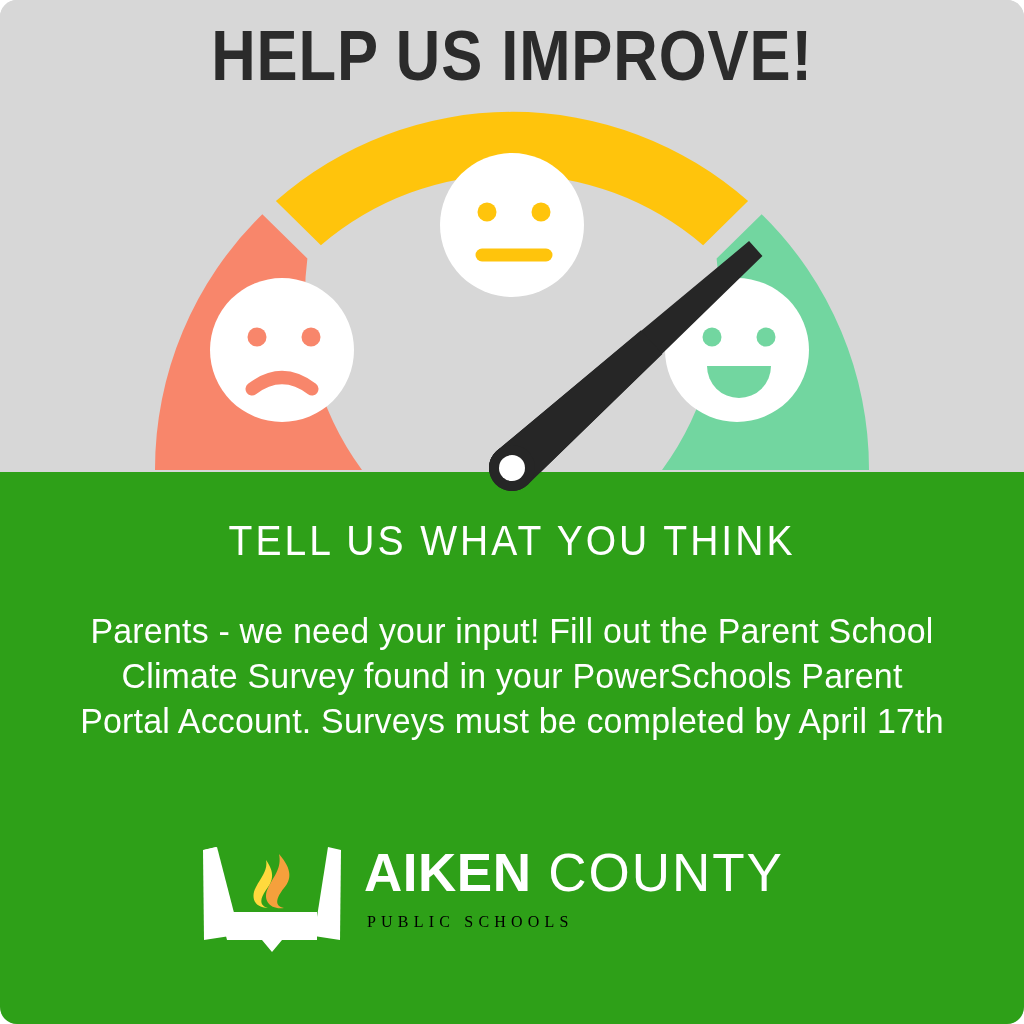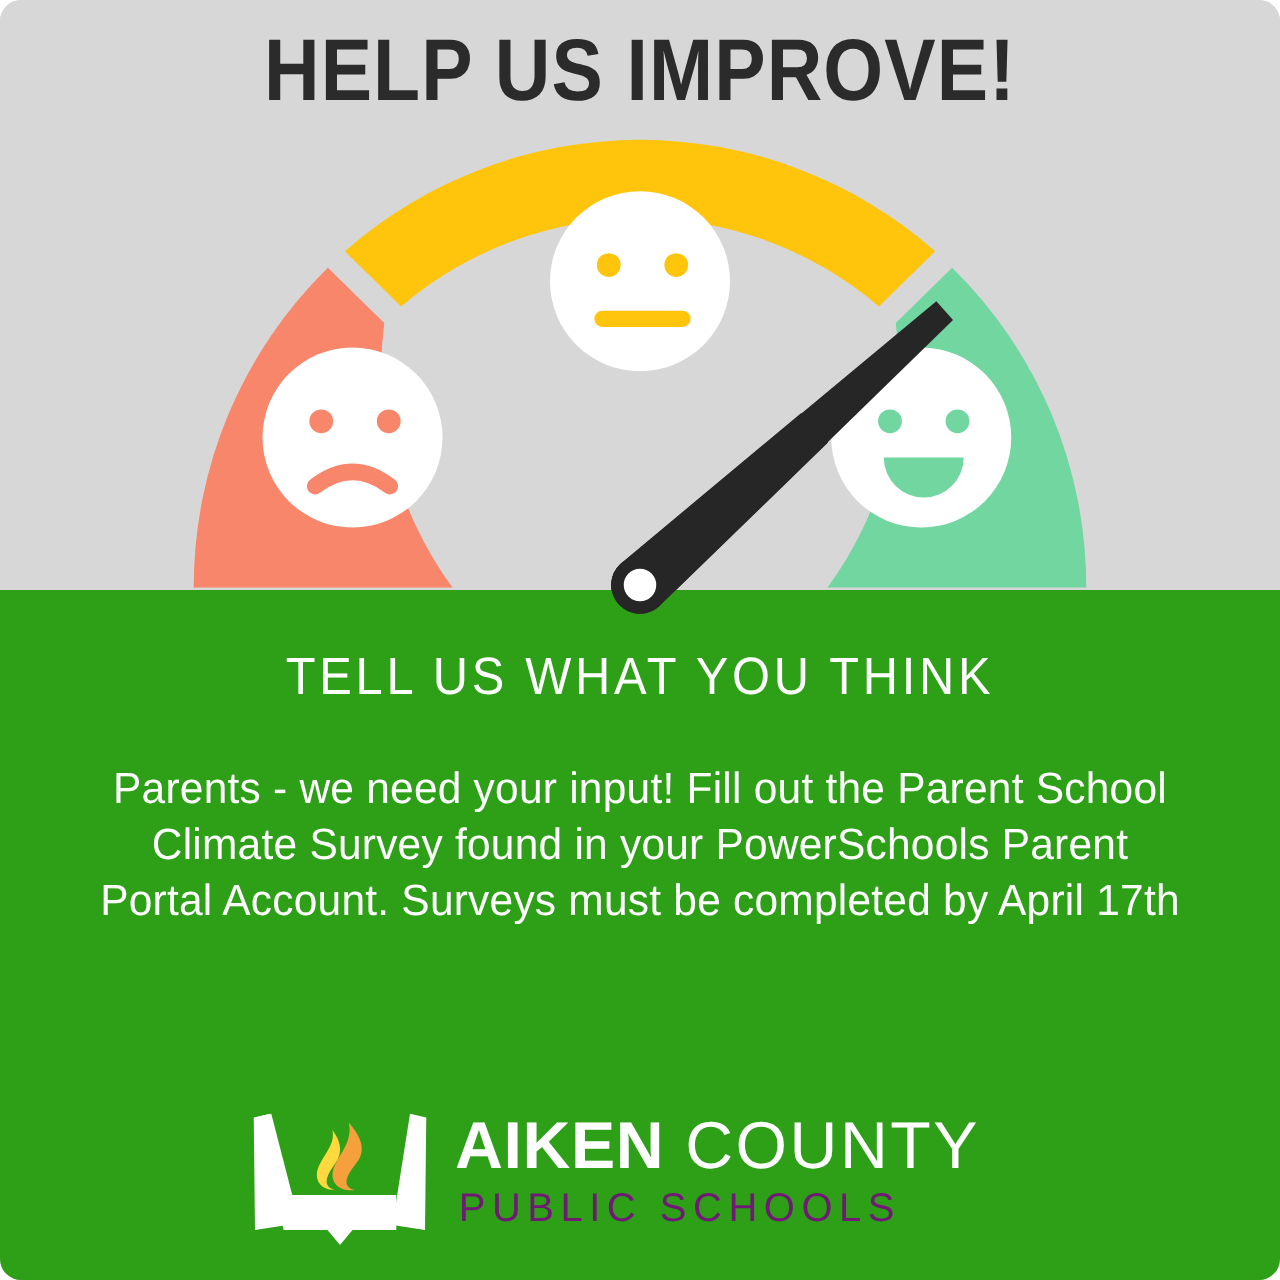--- a/index.html
+++ b/index.html
@@ -94,21 +94,21 @@
     letter-spacing: 0.2px;
     white-space: pre-line;
     transform: scaleX(0.97);
     transform-origin: 50% 50%;
   }
 
   
   #logo {
     position: absolute;
     left: 196px;
-    top: 884px;
+    top: 840px;
     width: 640px;
     height: 116px;
   }
   #logo-mark {
     position: absolute;
     left: 0;
     top: 0;
     width: 152px;
     height: 116px;
   }
@@ -130,24 +130,24 @@
     line-height: 58px;
     letter-spacing: 1px;
   }
   #logo-line1 .strong { font-weight: 700; letter-spacing: 0.5px; }
   #logo-line1 .light  { font-weight: 400; letter-spacing: 2px; }
   #logo-line2 {
     position: absolute;
     left: 3px;
     top: 68px;
     white-space: nowrap;
-    color: #701a75;
-    font-family: Liberation Sans, sans-serif;
+    color: #000000;
+    font-family: Liberation Serif, serif;
     font-weight: 400;
-    font-size: 32px;
+    font-size: 16px;
     line-height: 28px;
     letter-spacing: 5.2px;
   }
 </style>
 </head>
 <body>
 
 <div id="poster">
 
   <div id="top-panel"></div>

